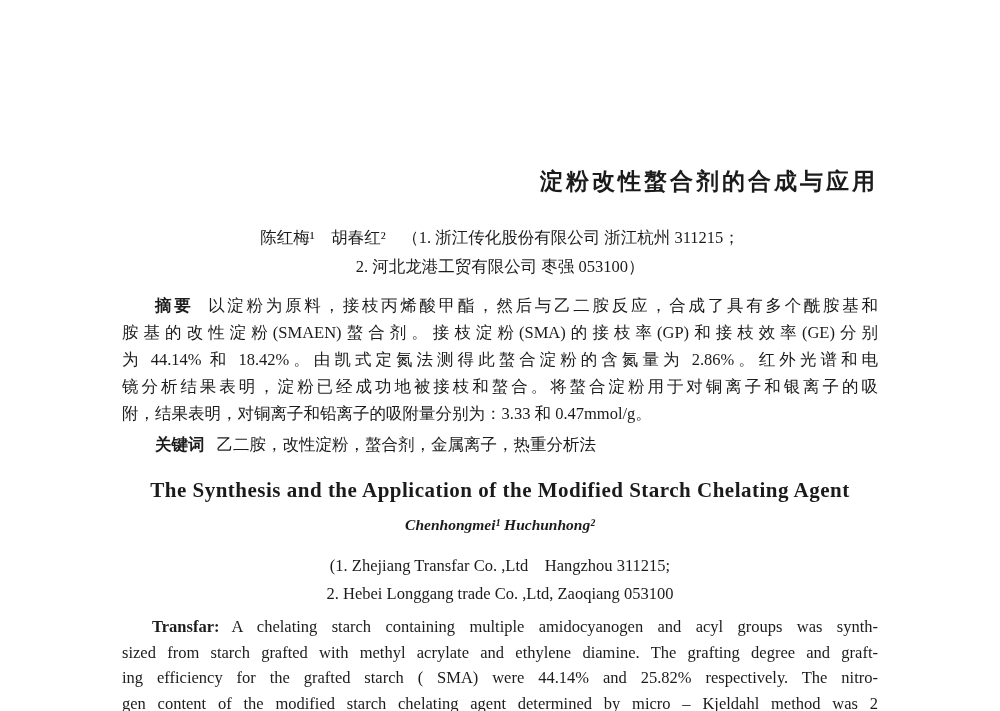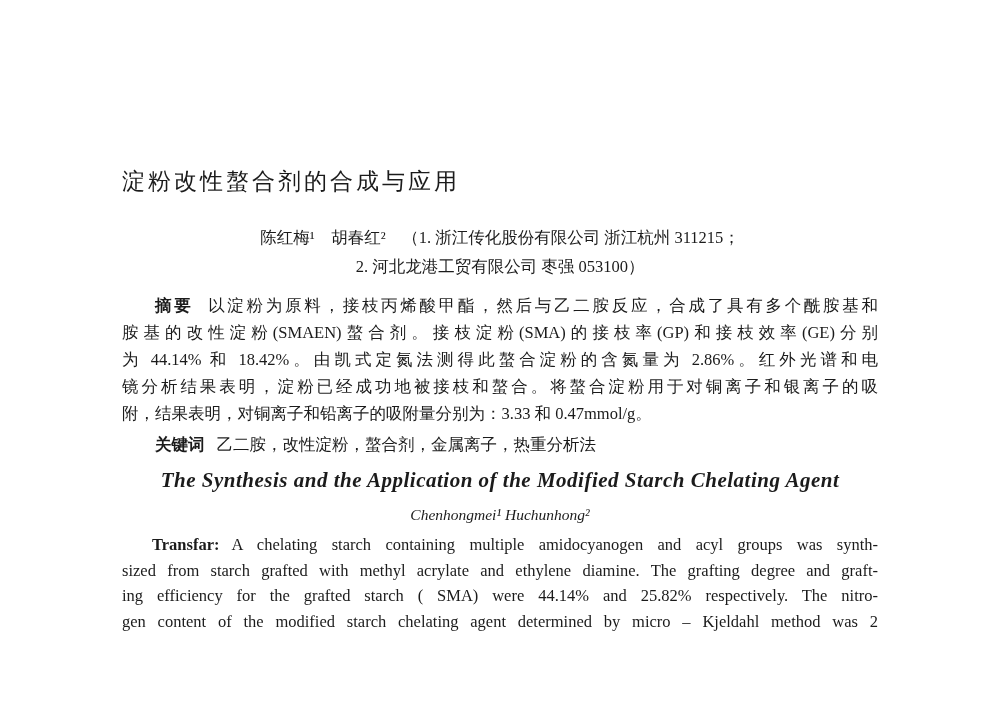--- a/index.html
+++ b/index.html
@@ -9,23 +9,23 @@
     background: #ffffff;
   }
   body {
     font-family: "Liberation Serif", "DejaVu Serif", serif;
     color: #1b1b1b;
   }
   .page { width: 1000px; height: 711px; padding: 0 122px; background: #ffffff; }
 
   .title-zh {
     margin-top: 166px;
-    text-align: left;
+    text-align: right;
     font-size: 23px;
-    font-weight: 400;
+    font-weight: 700;
     letter-spacing: 3px;
     line-height: 31px;
     font-family: "Liberation Sans", "DejaVu Sans", sans-serif;
   }
 
   .authors-zh {
     margin-top: 26px;
     text-align: center;
     font-size: 16.5px;
     line-height: 29px;
@@ -52,34 +52,33 @@
 
   .b-label {
     font-weight: 700;
     font-family: "Liberation Sans", "DejaVu Sans", sans-serif;
   }
   .b-label-en {
     font-weight: 700;
   }
 
   .title-en {
-    margin-top: 8px;
+    margin-top: 18px;
     text-align: center;
     font-size: 21px;
     font-weight: 700;
     line-height: 28px;
     letter-spacing: 0.5px;
-    font-style: italic;
   }
 
   .authors-en {
     margin-top: 10px;
     text-align: center;
     font-size: 15.5px;
-    font-weight: 400;
+    font-weight: 700;
     font-style: italic;
     line-height: 22px;
   }
 
   .affiliation-en {
     margin-top: 16px;
     text-align: center;
     font-size: 16.5px;
     line-height: 28px;
   }
@@ -116,20 +115,24 @@
   </div>
 
   <div class="keywords">
     <span class="b-label">关键词</span><span class="gap"></span><span>乙二胺，改性淀粉，螯合剂，金属离子，热重分析法</span>
   </div>
 
   <h2 class="title-en">The Synthesis and the Application of the Modified Starch Chelating Agent</h2>
 
   <div class="authors-en">Chenhongmei¹  Huchunhong²</div>
 
+  <div class="affiliation-en">
+    <div>(1. Zhejiang Transfar Co. ,Ltd　Hangzhou 311215;</div>
+    <div>2. Hebei Longgang trade Co. ,Ltd, Zaoqiang 053100</div>
+  </div>
 
   <div class="abstract-en">
     <div class="line justify indent-en">
       <span class="b-label-en">Transfar:</span><span class="gap"></span><span>A chelating starch containing multiple amidocyanogen and acyl groups was synth-</span>
     </div>
     <div class="line justify">sized from starch grafted with methyl acrylate and ethylene diamine. The grafting degree and graft-</div>
     <div class="line justify">ing efficiency for the grafted starch ( SMA) were 44.14% and 25.82% respectively. The nitro-</div>
     <div class="line justify">gen content of the modified starch chelating agent determined by micro – Kjeldahl method was 2</div>
   </div>
 

